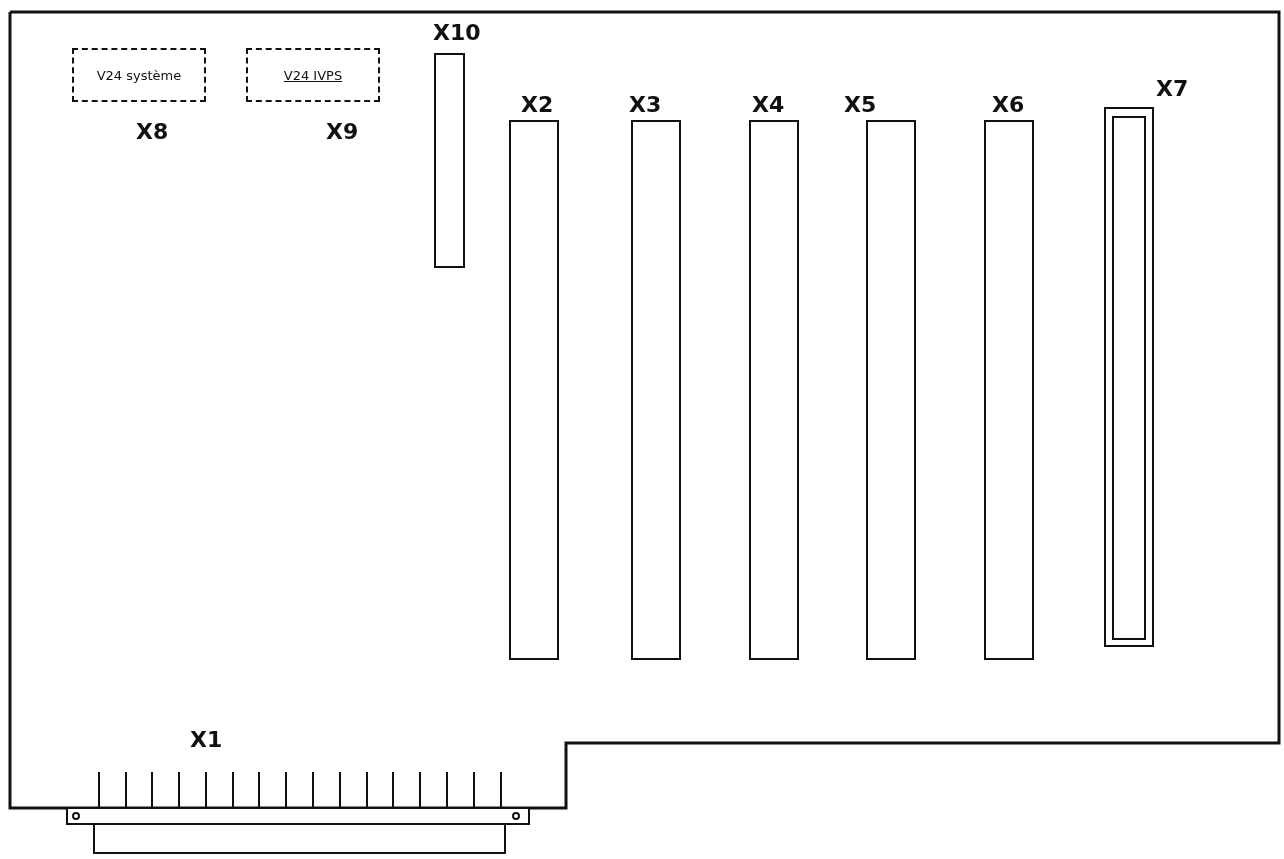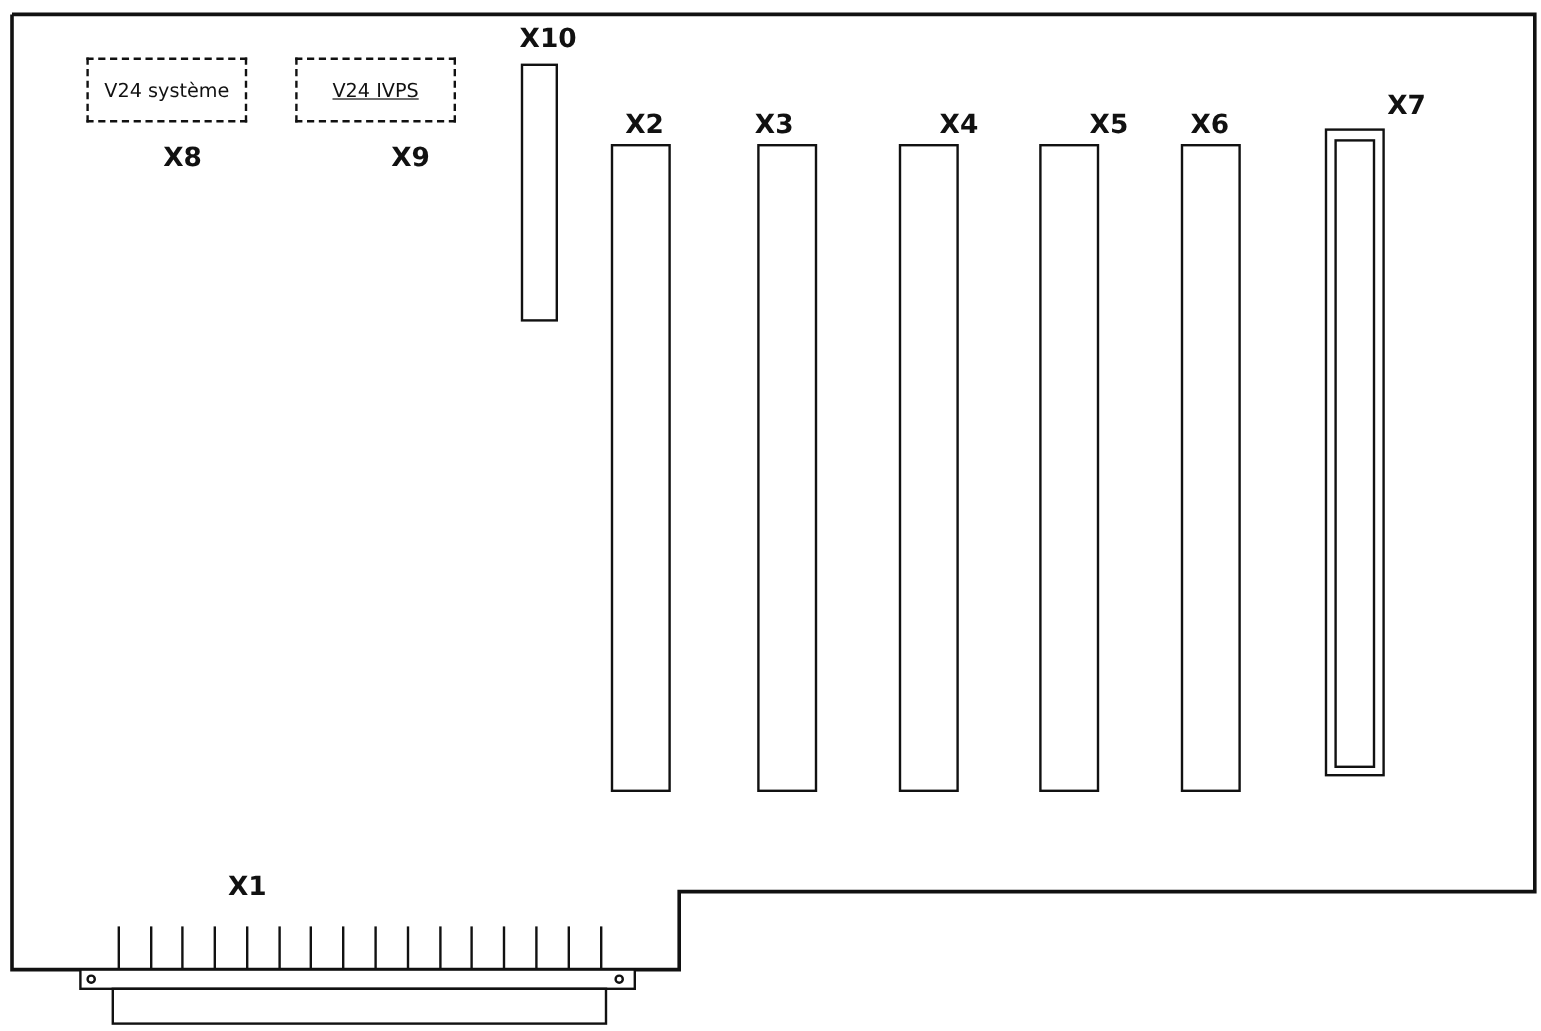--- a/index.html
+++ b/index.html
@@ -1,21 +1,21 @@
 <!DOCTYPE html>
 <html><head>
 <meta charset="utf-8">
 <style>
   html, body { margin: 0; padding: 0; background: #ffffff; }
   body { width: 1284px; height: 859px; position: relative; overflow: hidden;
          font-family: "DejaVu Sans", "Liberation Sans", sans-serif; color: #000; }
   .slot { position: absolute; border: 2px solid #111; background: #fff; box-sizing: border-box; }
   .label { position: absolute; font-size: 22px; line-height: 1; color: #111; font-weight: bold; }
   .dashed { position: absolute; border: 2px dashed #111; box-sizing: border-box;
-            display: flex; align-items: center; justify-content: center; font-size: 16px; color: #111; }
+            display: flex; align-items: center; justify-content: center; font-size: 13px; color: #111; }
   svg { position: absolute; left: 0; top: 0; }
 </style>
 </head>
 <body>
 
 <svg width="1284" height="859">
   <polyline points="10,12 1279,12 1279,743 566,743 566,808 10,808 10,12" fill="none" stroke="#111" stroke-width="3"></polyline>
 
   <g stroke="#111" stroke-width="2">
     <line x1="99" y1="772" x2="99" y2="807"></line>
@@ -54,24 +54,24 @@
 
 <div class="label" style="left:433px; top:22px;">X10</div>
 <div class="slot" style="left:434px; top:53px; width:31px; height:215px;"></div>
 
 <div class="label" style="left:521px; top:94px;text-align:center;">X2</div>
 <div class="slot" style="left:509px; top:120px; width:50px; height:540px;"></div>
 
 <div class="label" style="left:629px; top:94px;">X3</div>
 <div class="slot" style="left:631px; top:120px; width:50px; height:540px;"></div>
 
-<div class="label" style="left:783px; top:94px;">X4</div>
+<div class="label" style="left:752px; top:94px;">X4</div>
 <div class="slot" style="left:749px; top:120px; width:50px; height:540px;"></div>
 
-<div class="label" style="left:908px; top:94px;">X5</div>
+<div class="label" style="left:844px; top:94px;">X5</div>
 <div class="slot" style="left:866px; top:120px; width:50px; height:540px;"></div>
 
 <div class="label" style="left:992px; top:94px;">X6</div>
 <div class="slot" style="left:984px; top:120px; width:50px; height:540px;"></div>
 
 <div class="label" style="left:1112px; top:78px;margin-left:44px;">X7</div>
 <div class="slot" style="left:1104px; top:107px; width:50px; height:540px;">
   <div class="slot" style="left:6px; top:7px; width:34px; height:524px;"></div>
 </div>
 

